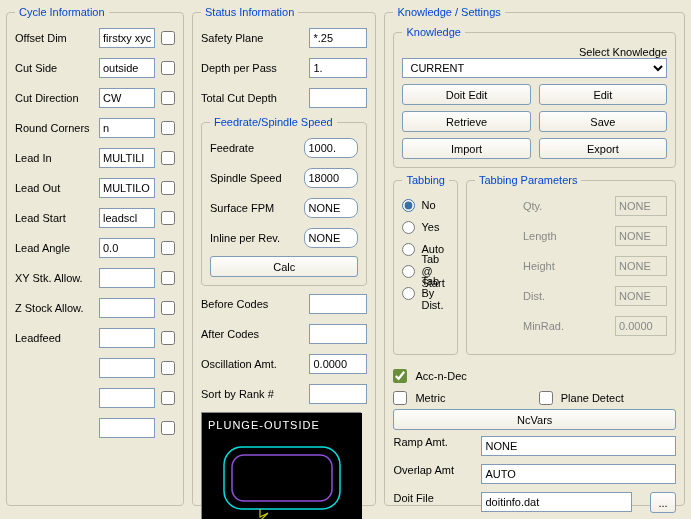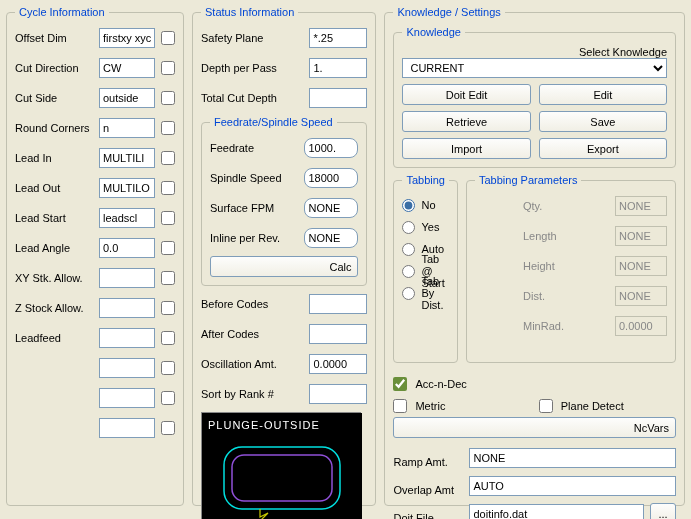--- a/index.html
+++ b/index.html
@@ -56,21 +56,21 @@
   button.btn {
     background: linear-gradient(#fdfdfc, #f1efe5);
     border: 1px solid #7f9db9;
     border-radius: 3px;
     height: 21px;
     padding: 0 6px;
     font-family: inherit;
     font-size: 11px;
     cursor: pointer;
   }
-  button.wide { width: 100%; text-align: right; }
+  button.wide { width: 100%; }
 
   .col1 .row label.lbl { width: 84px; }
   .col1 .row input.text { width: 56px; }
 
   .col2 .row label.lbl { width: 96px; }
   .col2 .row input.text { width: 58px; }
 
   .feedrate .row label.lbl { width: 94px; }
   .feedrate .row input.text { width: 54px; border-radius: 8px; }
 
@@ -80,21 +80,21 @@
   .radio-row {
     display: flex; align-items: center;
     height: 22px;
     gap: 6px;
   }
   input.radio { width: 13px; height: 13px; margin: 0; accent-color: #3a6ea5; }
 
   .tab-params .row label.lbl { width: 52px; color: #888; padding-left: 48px; }
   .tab-params .row input.text { width: 52px; color: #888; background: #ece9d8; border-color:#c0c0b0;}
 
-  .kv-row { display: flex; align-items: flex-end; height: 24px; margin-bottom: 4px; gap: 6px; }
+  .kv-row { display: flex; align-items: flex-start; height: 24px; margin-bottom: 4px; gap: 18px; }
   .kv-row label.lbl { width: 70px; }
   .kv-row input.text { flex: 1; width: auto; }
 
   .ck-row { display: flex; align-items: center; height: 22px; gap: 4px; }
   .ck-row input.checkbox { margin: 0 4px 0 0; }
 
   .preview {
     width: 160px; height: 112px;
     background: #000;
     border: 1px solid #888;
@@ -114,27 +114,27 @@
   <div class="col1">
     <fieldset style="height:500px;">
       <legend>Cycle Information</legend>
 
       <div class="row">
         <label class="lbl">Offset Dim</label>
         <input class="text" value="firstxy xycu" style="">
         <input type="checkbox" class="checkbox" style="">
       </div>
       <div class="row">
+        <label class="lbl">Cut Side</label>
+        <input class="text" value="outside" style="">
+        <input type="checkbox" class="checkbox" style="">
+      </div>
+      <div class="row">
         <label class="lbl">Cut Direction</label>
         <input class="text" value="CW" style="">
-        <input type="checkbox" class="checkbox" style="">
-      </div>
-      <div class="row">
-        <label class="lbl">Cut Side</label>
-        <input class="text" value="outside" style="">
         <input type="checkbox" class="checkbox" style="">
       </div>
       <div class="row">
         <label class="lbl">Round Corners</label>
         <input class="text" value="n" style="">
         <input type="checkbox" class="checkbox" style="">
       </div>
       <div class="row">
         <label class="lbl">Lead In</label>
         <input class="text" value="MULTILI" style="">
@@ -330,21 +330,21 @@
           <div class="row">
             <label class="lbl">Height</label>
             <div class="spring"></div>
             <input class="text" disabled="" value="NONE" style="">
           </div>
           <div class="row">
             <label class="lbl">Dist.</label>
             <div class="spring"></div>
             <input class="text" disabled="" value="NONE" style="">
           </div>
-          <div class="row" style="margin-bottom:16px;gap:44px;">
+          <div class="row" style="margin-bottom:8px;gap:44px;">
             <label class="lbl">MinRad.</label>
             <div class="spring"></div>
             <input class="text" disabled="" value="0.0000" style="">
           </div>
         </fieldset>
       </div>
 
       <div class="ck-row" style="margin-top:4px;">
         <input type="checkbox" class="checkbox" checked="" style="">
         <span>Acc-n-Dec</span>

